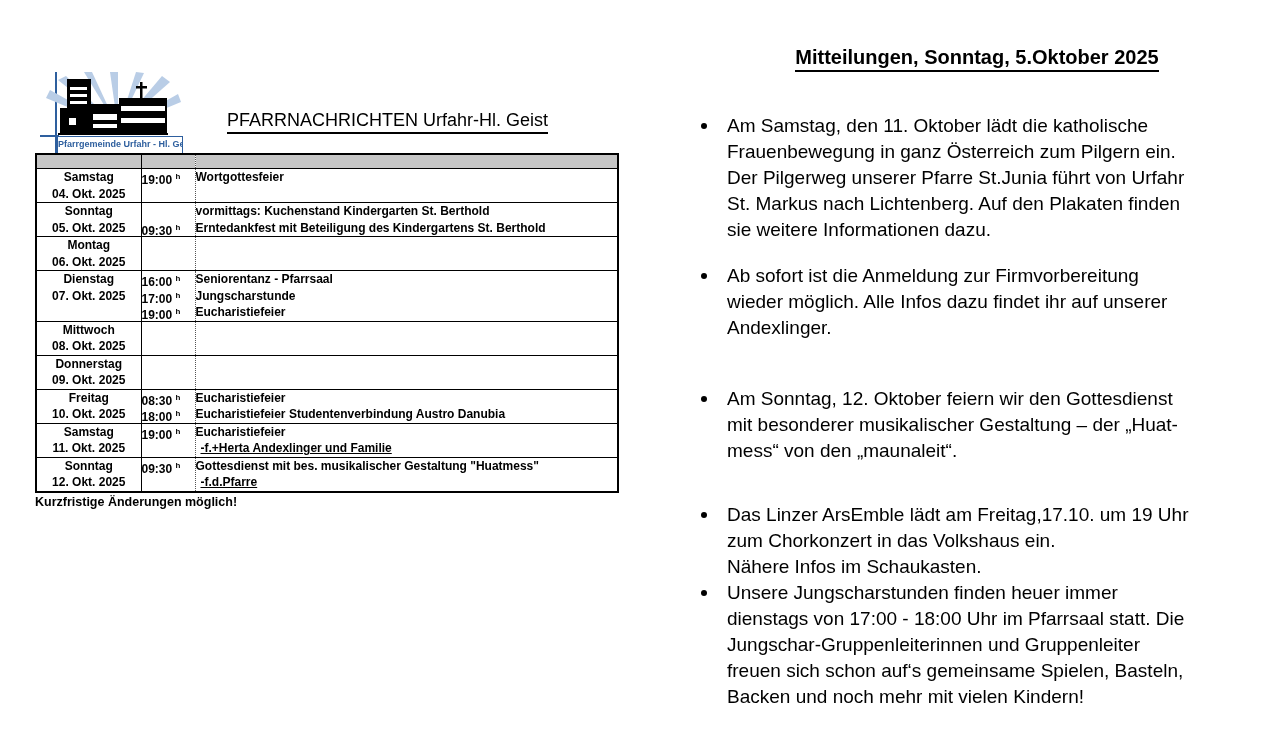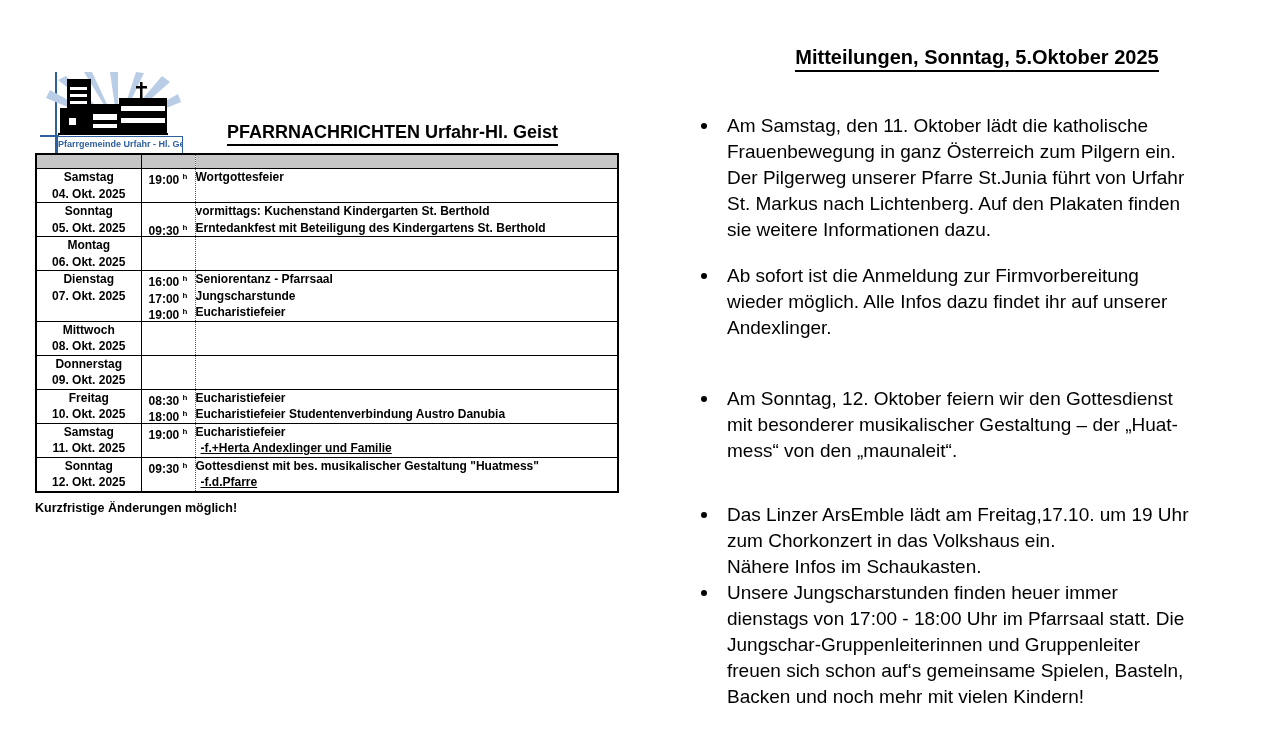--- a/index.html
+++ b/index.html
@@ -17,40 +17,40 @@
   .logo-art .bld{fill:#000;}
   .logo-label{
     position:absolute;left:17px;top:64px;width:124px;height:16px;
     border:1px solid var(--logo_blue);border-bottom:2px solid var(--logo_blue);
     color:var(--logo_blue);font-size:9px;font-weight:bold;line-height:14px;text-align:center;
     white-space:nowrap;overflow:hidden;background:#fff;
   }
 
   
   .doc-title-left{
-    position:absolute;left:227px;top:122px;
-    font-size:18px;font-weight:bold;
+    position:absolute;left:227px;top:110px;
+    font-size:18px;font-weight:normal;
     border-bottom:2.5px solid #000;padding-bottom:1px;white-space:nowrap;
   }
 
   
   .schedule-area{position:absolute;left:35px;top:153px;width:584px;}
   table.schedule{width:584px;border-collapse:collapse;table-layout:fixed;border:2px solid #000;}
   table.schedule td{
     padding:0;vertical-align:top;font-weight:bold;font-size:12px;line-height:16.5px;
     border-top:1.5px solid #000;overflow:hidden;
   }
   tr.header-row td{height:13px;background:var(--header_gray);border-top:none;}
   td.day-cell{width:105px;text-align:center;vertical-align:bottom;border-right:1.5px solid #000;}
-  td.time-cell{width:54px;text-align:center;border-right:1px dotted #555;padding-right:2px;}
+  td.time-cell{width:54px;text-align:left;border-right:1px dotted #555;padding-right:2px;}
   td.desc-cell{padding-left:3px;}
   .tline,.dline,.day,.date{height:16.5px;white-space:nowrap;}
   .tline sup{font-size:8px;}
   .dline.cont{padding-left:5px;text-decoration:underline;}
-  .footer-note{margin-top:8px;font-size:12.5px;font-weight:bold;}
+  .footer-note{margin-top:2px;font-size:12.5px;font-weight:bold;}
 
   
   .right-col{position:absolute;left:677px;top:46px;width:600px;}
   .right-title-wrap{text-align:center;}
   .right-title{
     display:inline-block;font-size:20px;font-weight:bold;
     border-bottom:2.5px solid #000;padding-bottom:1px;white-space:nowrap;
   }
   ul.bullets{list-style:none;margin:41px 0 0 23px;padding:0;}
   ul.bullets li{position:relative;display:block;padding-left:27px;font-size:19px;line-height:26px;}

